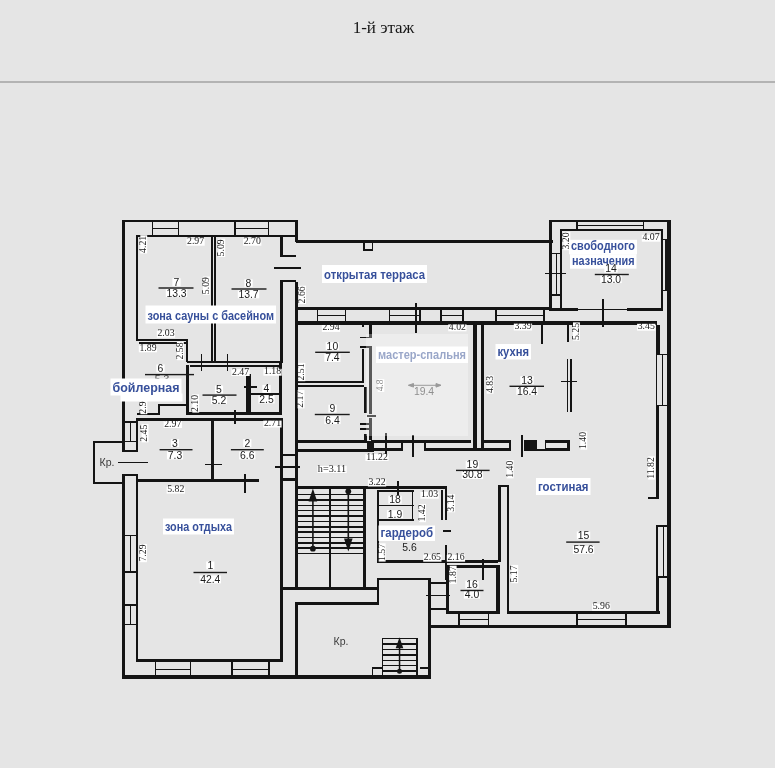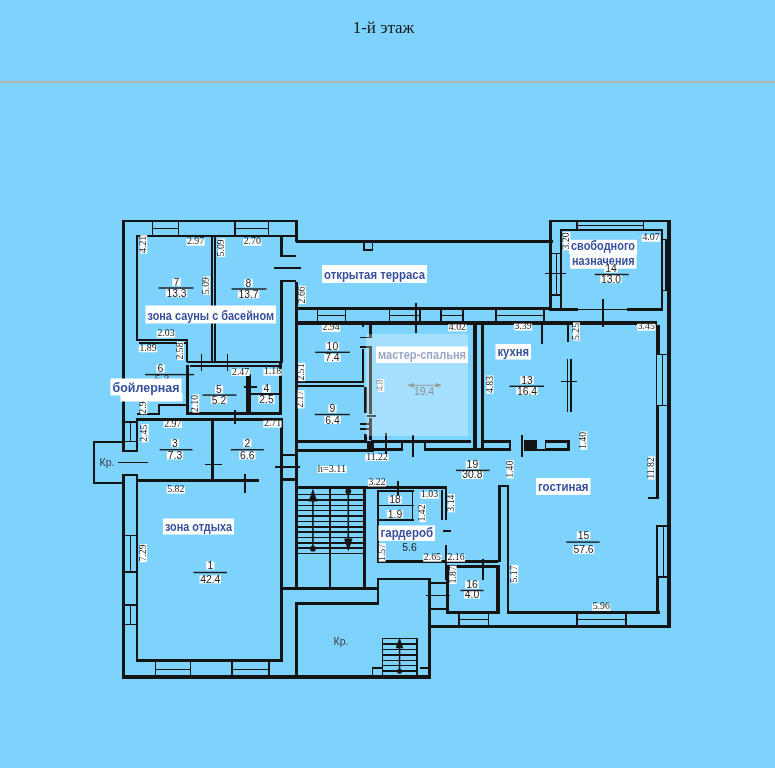--- a/index.html
+++ b/index.html
@@ -1,16 +1,16 @@
 <!DOCTYPE html>
 <html><head>
 <meta charset="utf-8">
 <style>
 html,body{margin:0;padding:0;background:#fff;}
-#page{position:relative;width:775px;height:768px;background:#7dd3fc;overflow:hidden;}
+#page{position:relative;width:775px;height:768px;background:#e5e5e5;overflow:hidden;}
 svg{position:absolute;left:0;top:0;}
 </style>
 </head>
 <body>
 <div id="page">
 
 <div style="position:absolute;left:-4px;top:18px;width:775px;text-align:center;font-family:'Liberation Serif',serif;font-size:17px;color:#161616;">1-й этаж</div>
 
 <div style="position:absolute;left:0;top:81px;width:775px;height:2px;background:#b3b3b3;"></div>
 <svg width="775" height="768" viewBox="0 0 775 768" font-family="Liberation Sans, sans-serif">

